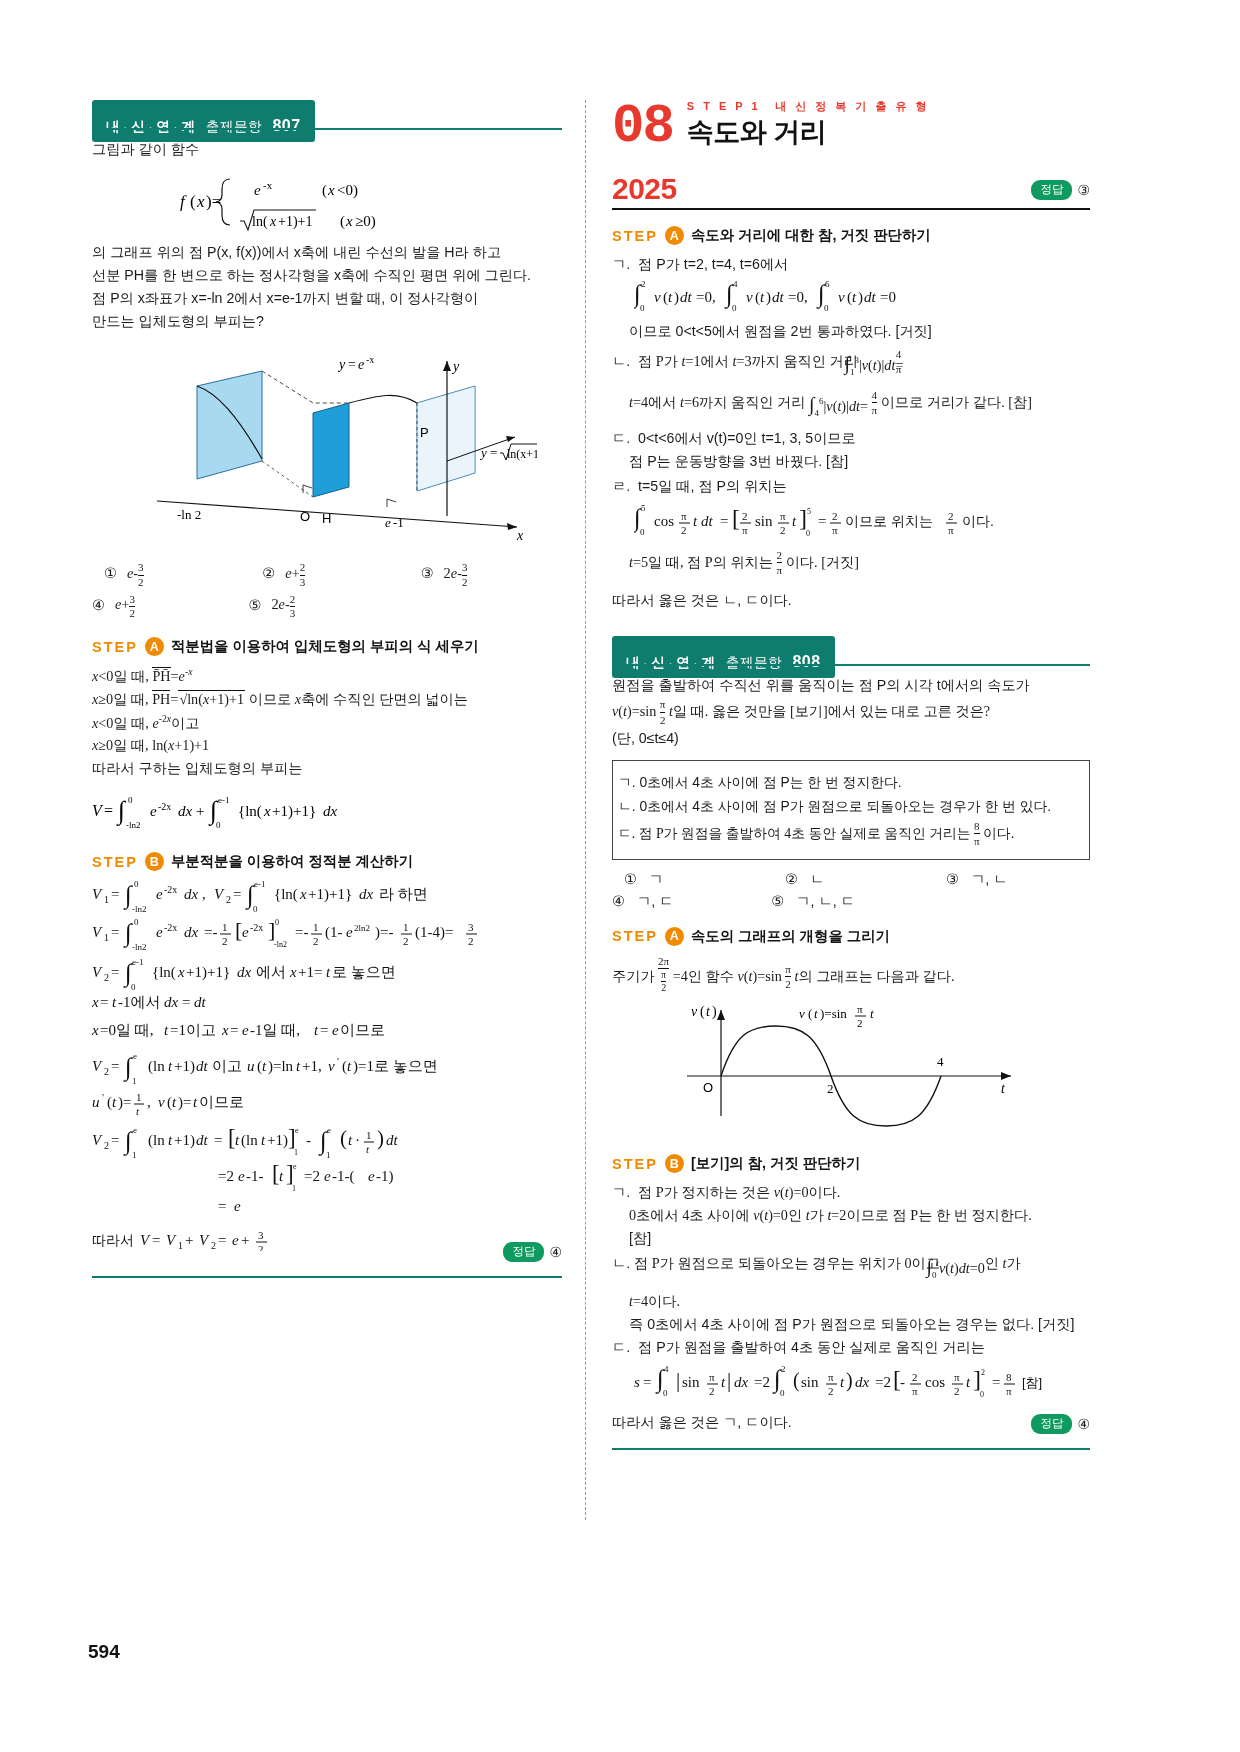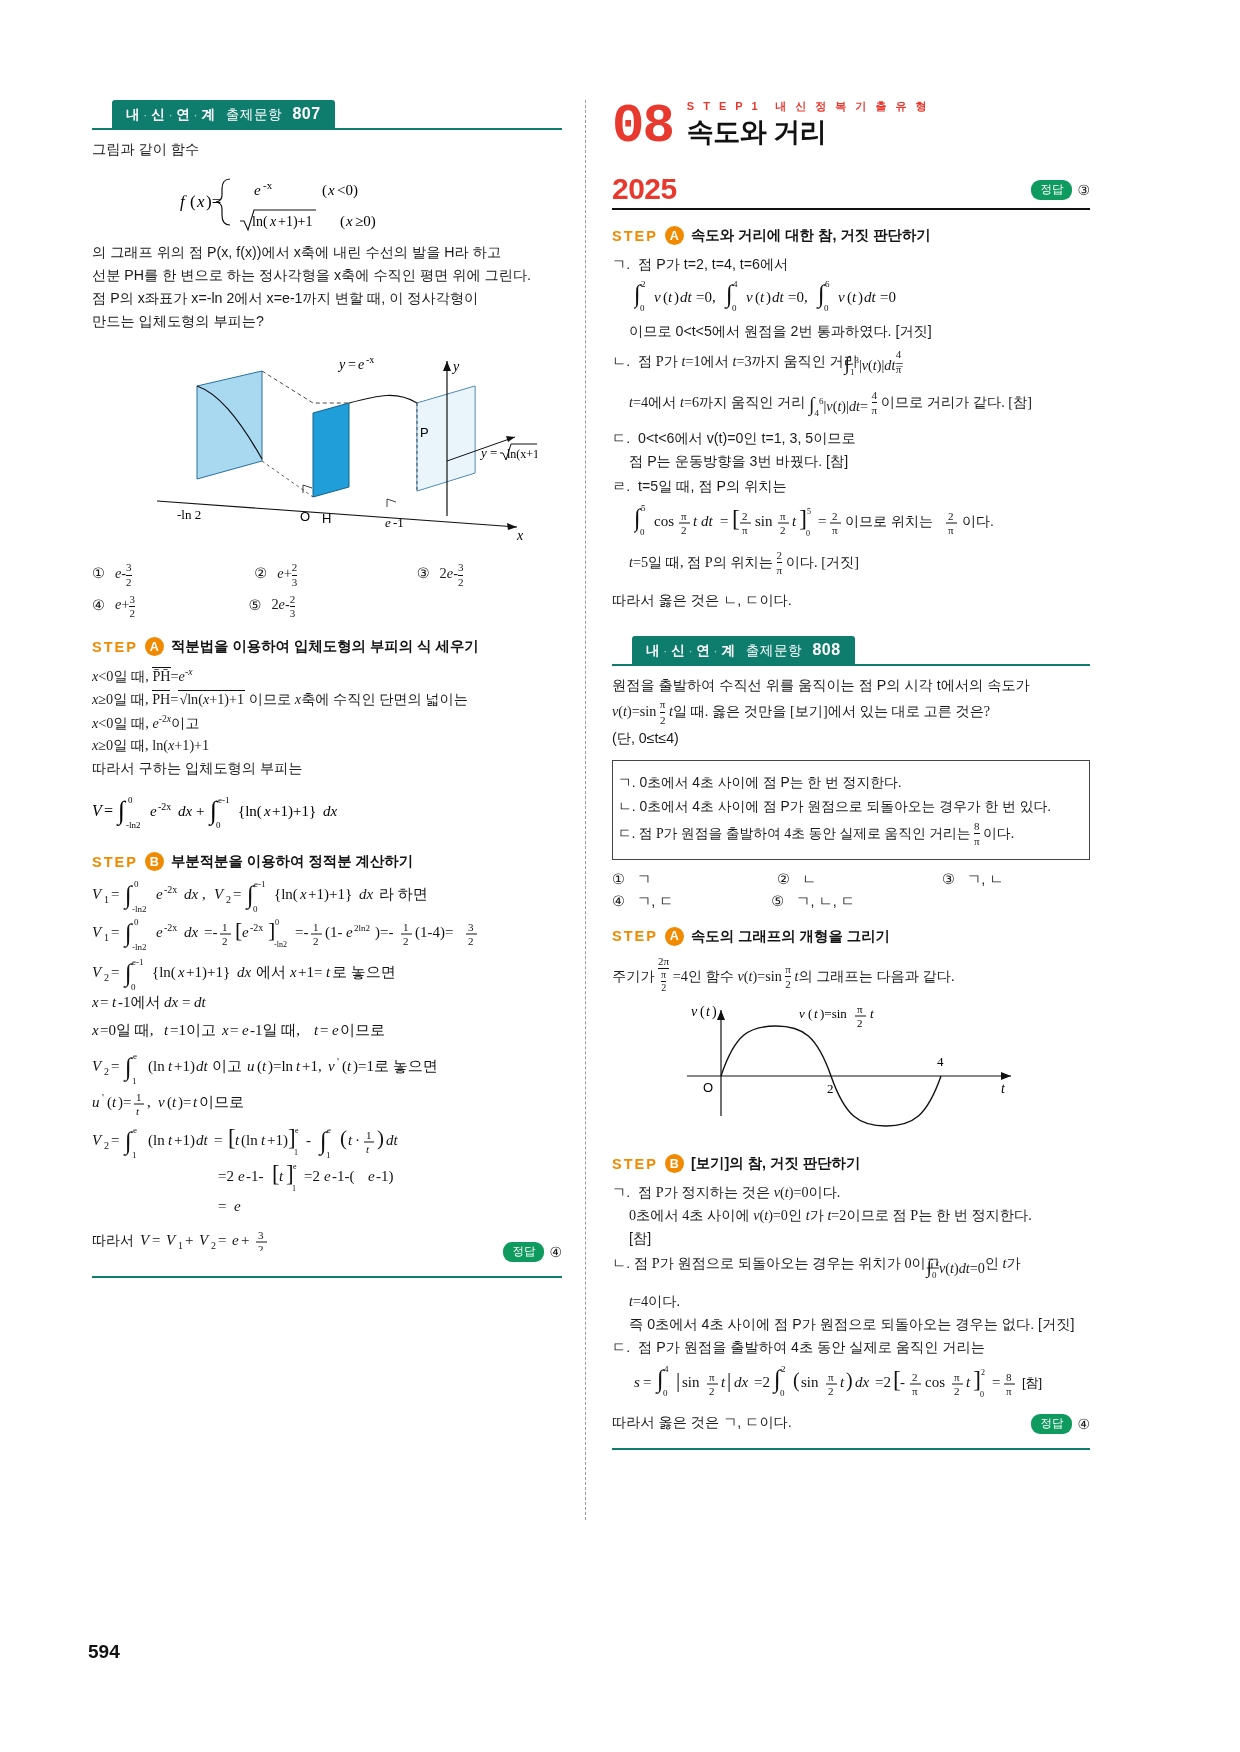--- a/index.html
+++ b/index.html
@@ -17,35 +17,35 @@
     border-left:1px dashed #9a9a9a;}
   
   .txt{font-size:14.2px;line-height:1.62;}
   i.v{font-family:"Liberation Serif", serif;font-style:italic;}
   .serif{font-family:"Liberation Serif", serif;}
   
   .tag-bar{position:relative;height:30px;margin-bottom:8px;}
   .tag{
     display:inline-block;background:#0f7d6e;color:#fff;
     font-size:13.6px;font-weight:bold;letter-spacing:.5px;
-    padding:5px 14px 6px 14px;border-radius:3px;margin-left:20px;
+    padding:17px 14px 6px 14px;border-radius:3px;
   }
   .tag .sep{color:#8fd8cc;margin:0 3px;font-weight:normal;}
   .tag .num{color:#ffffff;font-size:16px;margin-left:6px;}
   .tag-rule{position:absolute;left:0;right:0;bottom:0;border-bottom:2px solid #0f7d6e;}
   
   .step{display:flex;align-items:center;gap:7px;margin:16px 0 8px 0;}
   .step .w{color:#f08a00;font-weight:bold;font-size:14.5px;letter-spacing:2px;}
   .step .circ{
     width:19px;height:19px;border-radius:50%;background:#f08a00;color:#fff;
     font-size:12.5px;font-weight:bold;display:flex;align-items:center;justify-content:center;
   }
   .step .ttl{font-size:14.4px;font-weight:bold;color:#141414;}
   
-  .choices{display:flex;margin:10px 0 2px 0;font-size:14.4px;gap:17px;}
+  .choices{display:flex;margin:10px 0 2px 12px;font-size:14.4px;gap:17px;}
   .choices .c{width:33.3%;}
   .choices2{display:flex;margin:3px 0 2px 0;font-size:14.4px;}
   .choices2 .c{width:33.3%;}
   
   .ans{display:inline-flex;align-items:center;gap:5px;font-size:13px;}
   .ans .pill{background:#0f9b60;color:#fff;border-radius:9px;padding:2px 9px 3px 9px;font-size:11.5px;}
   .ans .no{font-size:14px;}
   .ans-right{text-align:right;}
   
   .chapnum{

